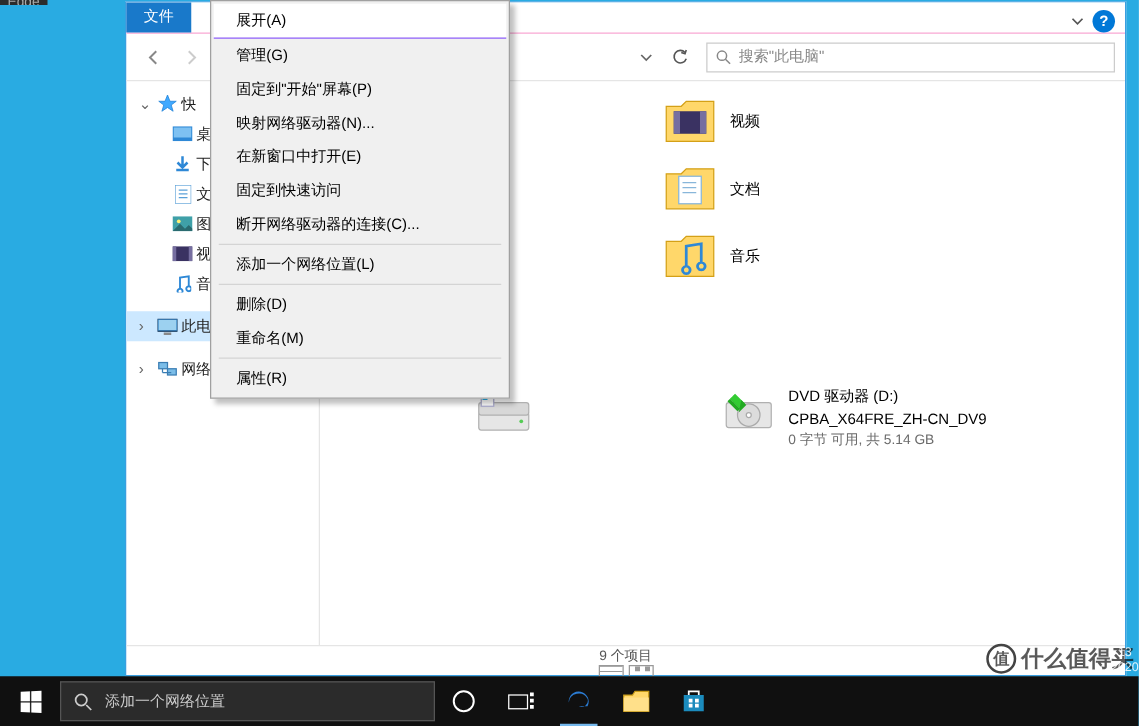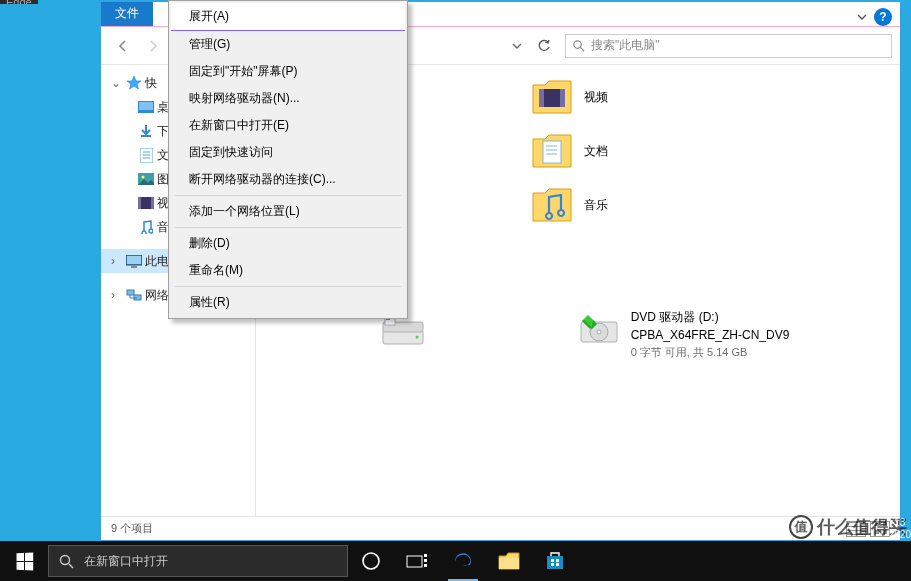--- a/index.html
+++ b/index.html
@@ -31,21 +31,21 @@
 .grid-icon { width: 44px; height: 44px; display: flex; align-items: center; justify-content: center; font-size: 28px; }
 .section-header { color: #1e5fb0; font-size: 12px; margin: 8px 0 10px 0; display: flex; align-items: center; gap: 4px; }
 .desk-row { display: flex; align-items: center; gap: 10px; margin: 6px 0 10px 8px; font-size: 12px; }
 .drives { display: flex; gap: 30px; margin-left: 8px; }
 .drive { display: flex; gap: 10px; width: 250px; justify-content: center; }
 .drive-icon { width: 44px; height: 44px; display: flex; align-items: center; justify-content: center; }
 .drive-text { font-size: 12px; line-height: 1.5; }
 .drive-bar { width: 160px; height: 14px; border: 1px solid #bcbcbc; background: #eaeaea; margin: 2px 0; }
 .drive-fill { height: 100%; background: #26a0da; width: 18%; }
 .drive-sub { color: #6a6a6a; font-size: 11px; }
-.status-bar { height: 24px; border-top: 1px solid #e5e5e5; display: flex; align-items: center; padding: 0 10px; font-size: 11px; color: #555; justify-content: space-between; }
+.status-bar { height: 24px; border-top: 1px solid #e5e5e5; display: flex; align-items: center; padding: 0 10px; font-size: 11px; color: #555; justify-content: space-between; flex-direction: column; }
 .view-icons { display: flex; gap: 4px; }
 .view-icon { width: 20px; height: 16px; border: 1px solid #999; }
 .context-menu { position: absolute; left: 168px; top: 0; width: 240px; background: #f0f0f0; border: 1px solid #a0a0a0; box-shadow: 4px 4px 4px rgba(0,0,0,.25); font-size: 12px; padding: 2px; z-index: 100; }
 .menu-item { padding: 5px 18px; color: #000; }
 .menu-item.top { background: #fff; border-bottom: 1px solid #8b5cf6; }
 .menu-sep { height: 1px; background: #d4d4d4; margin: 2px 4px; }
 .cursor { position: absolute; left: 216px; top: 34px; pointer-events: none; }
 .taskbar { position: absolute; left: 0; right: 0; bottom: 0; height: 40px; background: #101010; display: flex; align-items: center; }
 .start-btn { width: 48px; height: 40px; display: flex; align-items: center; justify-content: center; }
 .win-logo { display: grid; grid-template-columns: 8px 8px; grid-template-rows: 8px 8px; gap: 1px; transform: perspective(40px) rotateY(-12deg); }
@@ -338,21 +338,21 @@
           <div></div>
           <div></div>
           <div></div>
         </div>
     </div>
     <div class="search-bar">
       <svg width="15" height="15" viewBox="0 0 15 15">
           <circle cx="6" cy="6" r="4.5" stroke="#ccc" fill="none" stroke-width="1.4"></circle>
           <line x1="10" y1="10" x2="14" y2="14" stroke="#ccc" stroke-width="1.4"></line>
         </svg>
-      <span>在新窗口中打开</span>
+      <span>添加一个网络位置</span>
     </div>
     <div class="task-icon">
         <svg width="20" height="20" viewBox="0 0 20 20">
           <circle cx="10" cy="10" r="8" stroke="#fff" fill="none" stroke-width="1.6"></circle>
         </svg>
       </div>
     <div class="task-icon">
         <svg width="22" height="16" viewBox="0 0 22 16">
           <rect x="1" y="3" width="15" height="11" stroke="#fff" fill="none"></rect>
           <rect x="18" y="1" width="3" height="3" fill="#fff"></rect>

